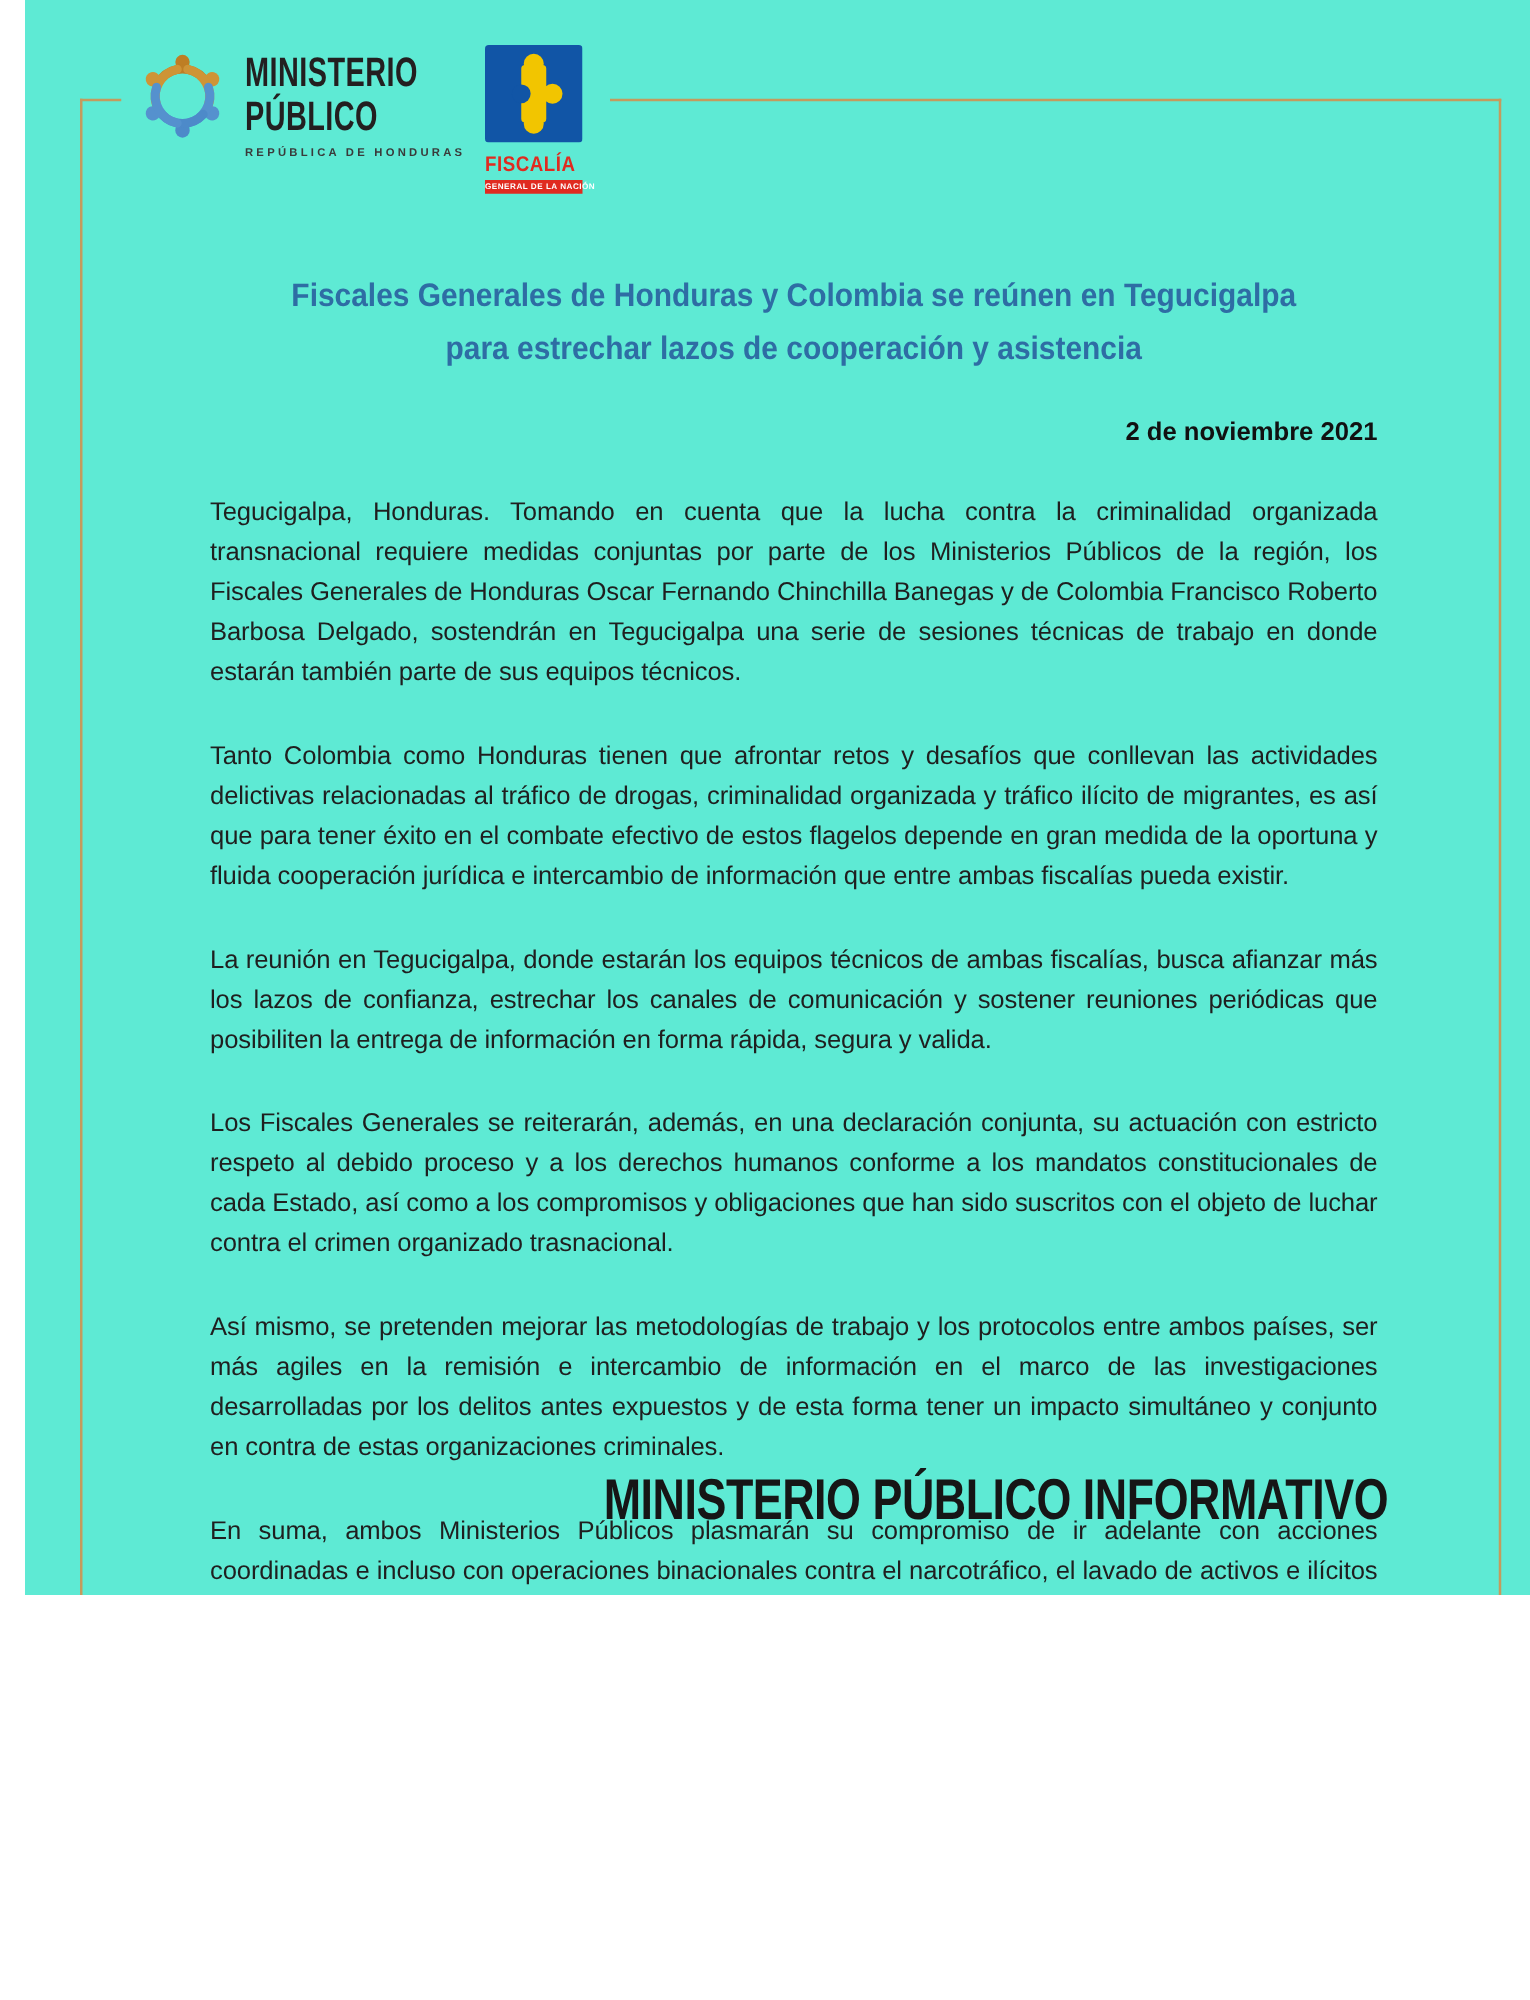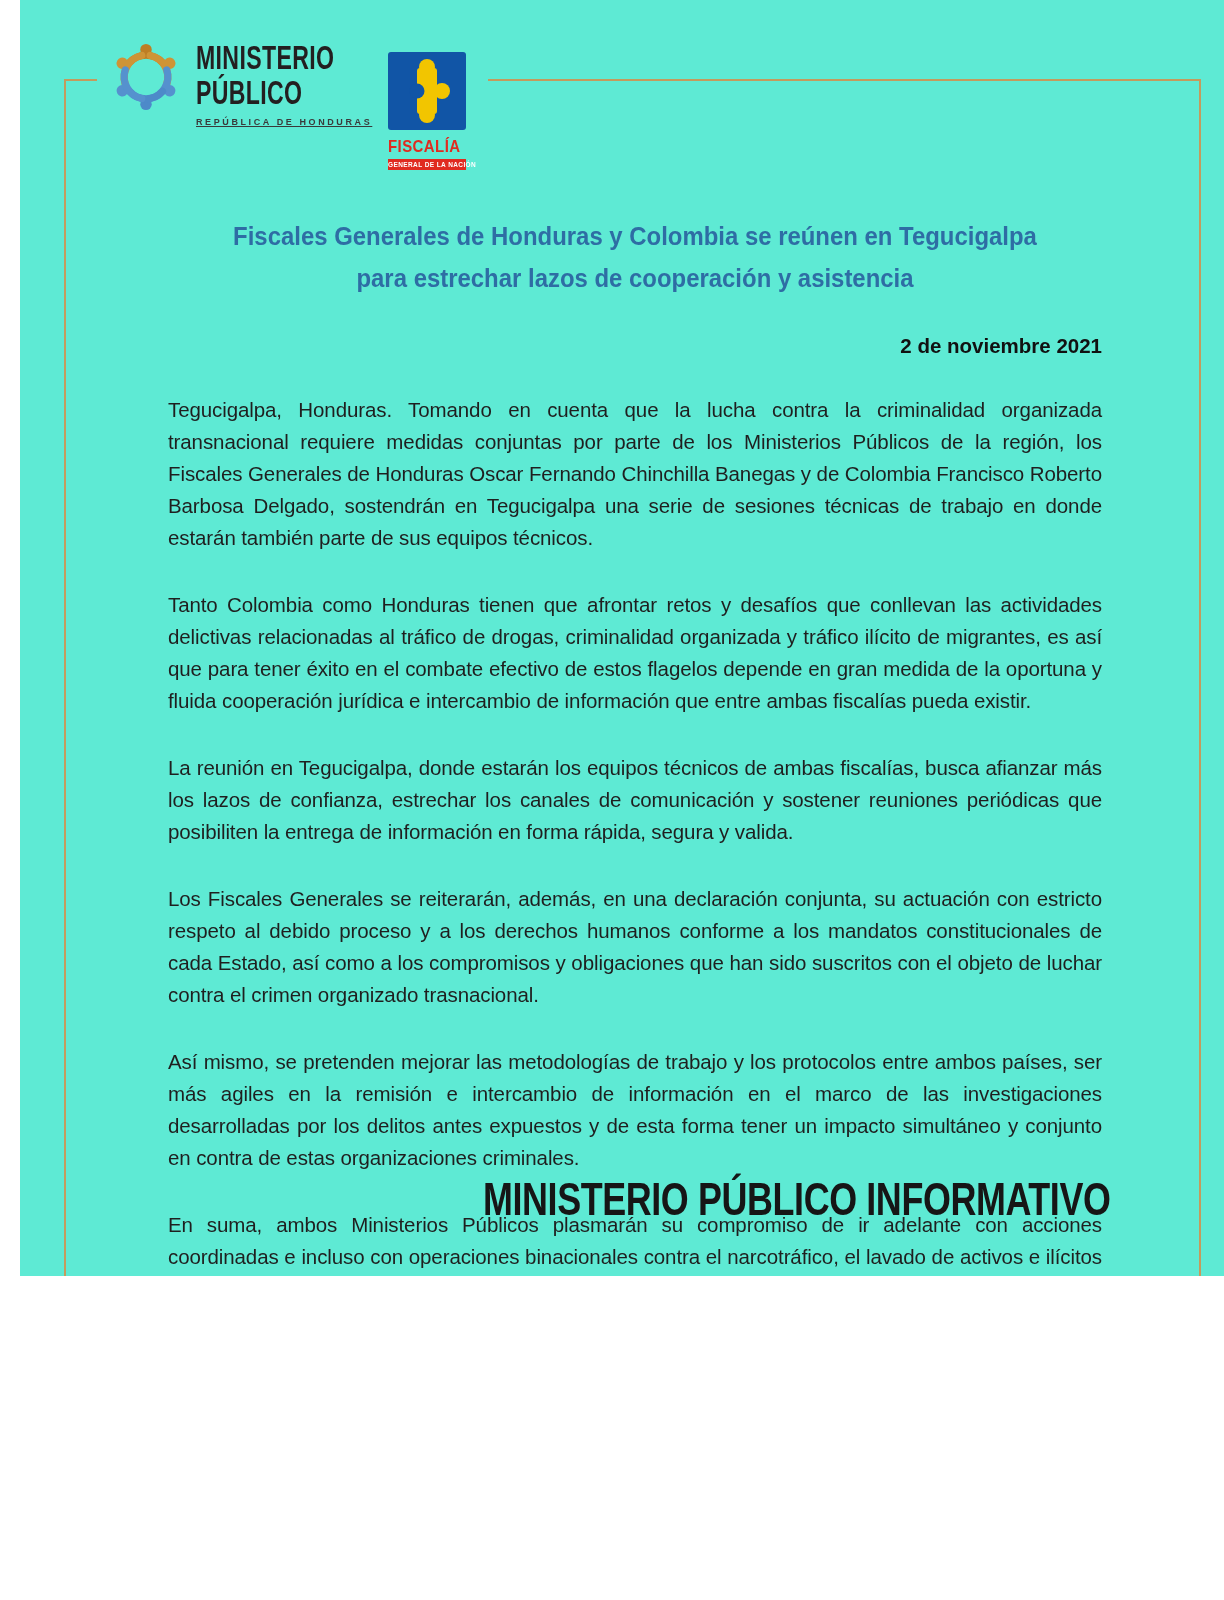--- a/index.html
+++ b/index.html
@@ -22,23 +22,23 @@
   
   .mp-logo{position:absolute;left:90px;top:36px;}
   .mp-text{position:absolute;left:176px;top:40px;}
   .mp-line{
     font-size:33px;font-weight:bold;color:#231f20;line-height:35px;
     transform:scaleX(0.70);transform-origin:left center;
     white-space:nowrap;letter-spacing:0.5px;
   }
   .mp-sub{
     margin-top:7px;font-size:9px;font-weight:bold;color:#3a3a3a;
-    letter-spacing:2.6px;white-space:nowrap;text-decoration:underline;
+    letter-spacing:2.6px;white-space:nowrap;
   }
-  .fiscalia{position:absolute;left:368px;top:52px;width:78px;}
+  .fiscalia{position:absolute;left:368px;top:36px;width:78px;}
   .fiscalia-name{
     color:#E02B20;font-weight:bold;font-size:17px;margin-top:3px;
     letter-spacing:0.5px;transform:scaleX(0.88);transform-origin:left center;
     white-space:nowrap;
   }
   .fiscalia-bar{
     margin-top:2px;background:#E02B20;color:#ffffff;
     font-size:6.5px;font-weight:bold;text-align:center;
     padding:2px 0;letter-spacing:0.4px;white-space:nowrap;width:78px;
   }

